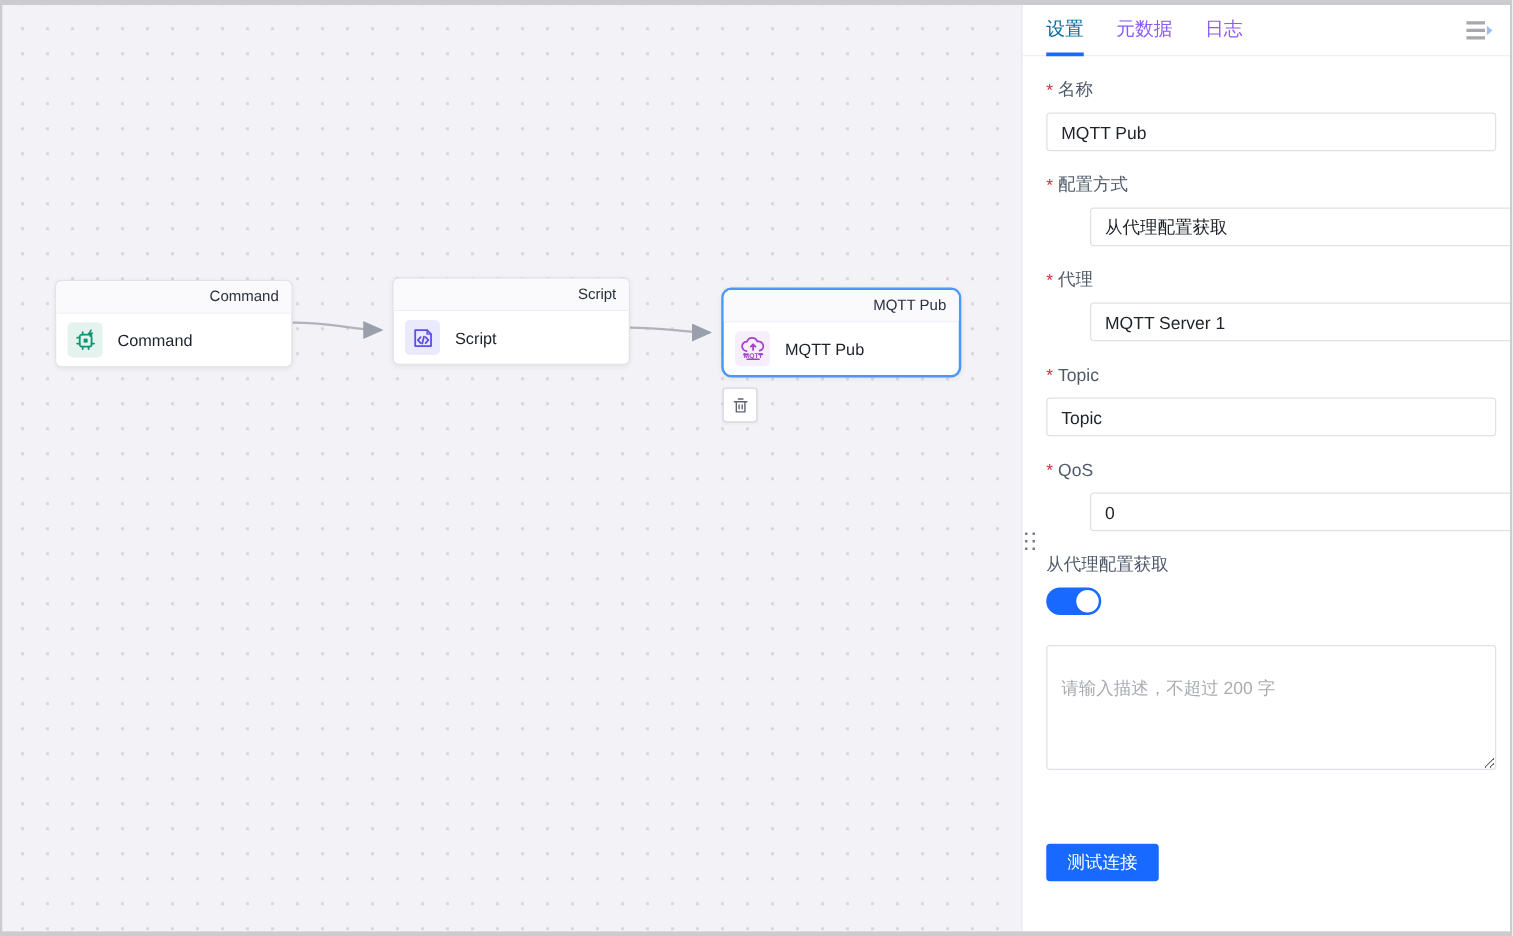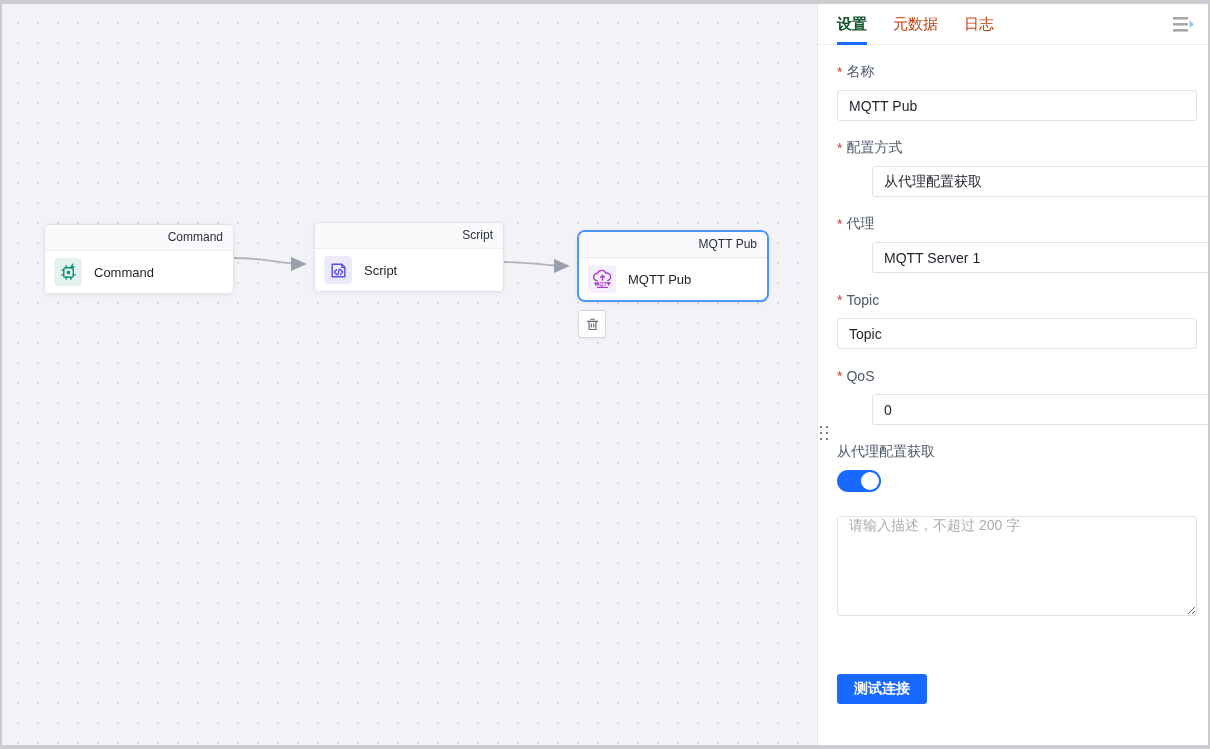--- a/index.html
+++ b/index.html
@@ -48,45 +48,45 @@
   .drag-handle i { background:#7c7c88; width:2px; height:2px; display:block; }
   
   .panel {
     position:absolute; left:815px; top:0; width:391px; height:741px;
     background:#ffffff; border-left:1px solid #e6e6ea;
   }
   .panel-header {
     height:41px; display:flex; align-items:center; padding:0 14px 0 19px;
     border-bottom:1px solid #efeff2;
   }
-  .tab { position:relative; height:41px; line-height:39px; margin-right:26px; font-size:15px; color:#c2410c; cursor:pointer; }
-  .tab.active { color:#14532d; font-weight:700; }
+  .tab { position:relative; height:41px; line-height:39px; margin-right:26px; font-size:15px; color:#8b5cf6; cursor:pointer; }
+  .tab.active { color:#0369a1; font-weight:400; }
   .tab.active::after { content:""; position:absolute; left:0; right:0; bottom:0; height:3px; background:#1769ff; }
   .collapse-btn { margin-left:auto; cursor:pointer; display:flex; align-items:center; }
   .panel-body { padding:16px 12px 0 19px; }
   .fb { margin-bottom:16px; }
   .f-label { display:flex; align-items:center; height:22px; margin-bottom:7px; font-size:14px; color:#4e5969; }
   .req { color:#c9353f; margin-right:4px; font-size:14px; }
   .control {
     width:360px; height:31px; border:1px solid #dfe1e6; border-radius:3px;
     font-size:14px; color:#1d2129; padding:0 11px; background:#fff;
   }
   input.control { outline:none; }
   .select { display:flex; align-items:center; justify-content:space-between; cursor:pointer;margin-left:35px; }
   .toggle { width:44px; height:22px; border-radius:11px; background:#1769ff; position:relative; cursor:pointer; }
   .toggle .knob { position:absolute; right:2px; top:2px; width:18px; height:18px; border-radius:50%; background:#fff; }
   .fb-toggle { margin-bottom:24px; }
   textarea.control {
-    width:360px; height:100px; padding:0 11px; resize:vertical;
+    width:360px; height:100px; padding:25px 11px; resize:vertical;
     font-family:"Liberation Sans","DejaVu Sans",sans-serif; font-size:14px; outline:none;
   }
   textarea.control::placeholder, input.control::placeholder { color:#a9acb2; }
   .test-btn {
     margin-top:38px; height:30px; padding:0 17px; border:none; border-radius:3px;
-    background:#1769ff; color:#fff; font-size:14px; cursor:pointer;font-weight:bold;
+    background:#1769ff; color:#fff; font-size:14px; cursor:pointer;
   }
 </style>
 </head>
 <body>
 
 <div class="window">
 
   <div class="canvas">
     <svg class="edges">
       <defs>

